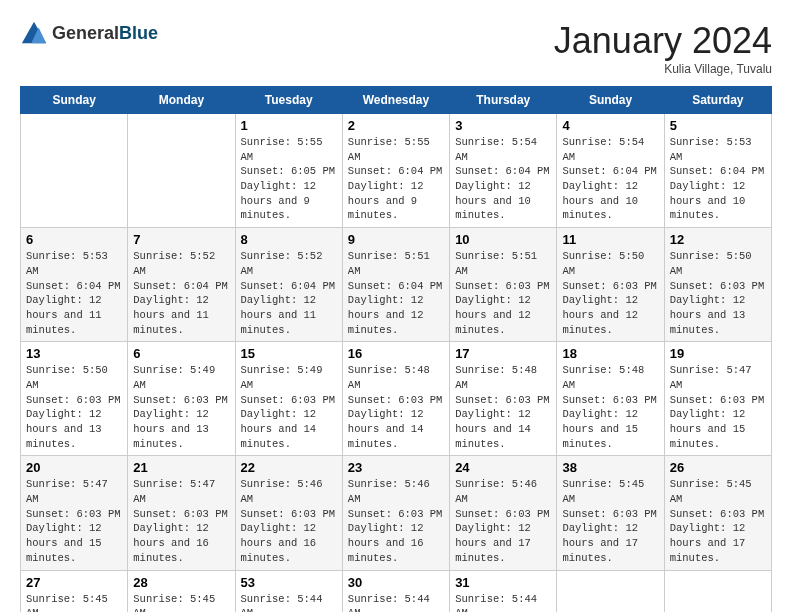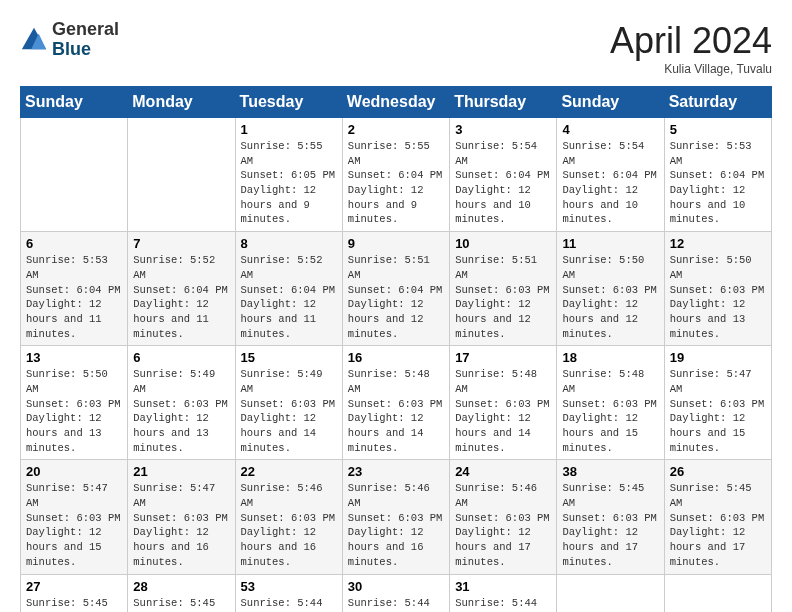--- a/index.html
+++ b/index.html
@@ -16,21 +16,21 @@
       align-items: flex-start;
       margin-bottom: 10px;
     }
     .logo {
       display: flex;
       align-items: center;
       gap: 4px;
     }
     .logo-text {
       display: flex;
-      flex-direction: column;
+      flex-direction: row;
       line-height: 1.1;
     }
     .logo-general {
       font-size: 18px;
       font-weight: bold;
       color: #333;
     }
     .logo-blue {
       font-size: 18px;
       font-weight: bold;
@@ -54,22 +54,22 @@
     }
     table {
       width: 100%;
       border-collapse: collapse;
       font-size: 11px;
     }
     thead tr th {
       background-color: #1a5a9e;
       color: #fff;
       padding: 6px 4px;
-      text-align: left;
-      font-size: 16px;
+      text-align: center;
+      font-size: 12px;
       font-weight: bold;
       border: 1px solid #1a5a9e;
     }
     tbody tr td {
       border: 1px solid #ccc;
       vertical-align: top;
       padding: 4px 5px;
       min-height: 80px;
       width: calc(100% / 7);
     }
@@ -103,21 +103,21 @@
     <svg class="logo-icon" viewBox="0 0 30 30" xmlns="http://www.w3.org/2000/svg">
       <polygon points="15,2 28,25 2,25" fill="#1a5a9e"></polygon>
       <polygon points="20,8 28,25 12,25" fill="#4a8fd4"></polygon>
     </svg>
     <div class="logo-text">
       <span class="logo-general">General</span>
       <span class="logo-blue">Blue</span>
     </div>
   </div>
   <div class="title-block">
-    <div class="month-title">April 2024</div>
+    <div class="month-title">January 2024</div>
     <div class="location-title">Kulia Village, Tuvalu</div>
   </div>
 </div>
 
 <table>
   <thead>
     <tr>
     <th>Sunday</th>
         <th>Monday</th>
         <th>Tuesday</th>

